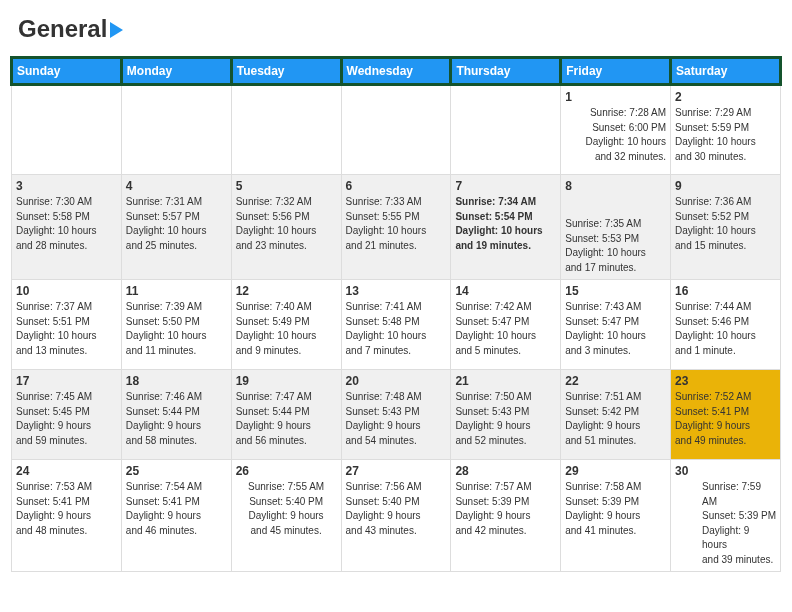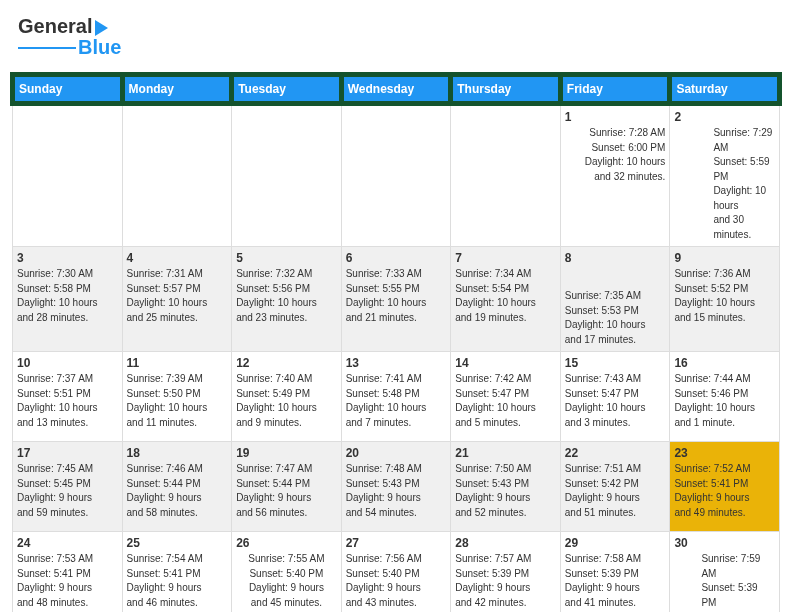--- a/index.html
+++ b/index.html
@@ -39,21 +39,21 @@
       border-collapse: collapse;
       table-layout: fixed;
     }
     th {
       background: #2196F3;
       color: #fff;
       font-size: 12px;
       font-weight: bold;
       padding: 5px 4px;
       text-align: left;
-      border: 5px solid #14532d;
+      border: 3px solid #14532d;
     }
     td {
       vertical-align: top;
       border: 1px solid #ddd;
       padding: 4px;
       font-size: 10.5px;
       color: #333;
       height: 90px;
       background: #fff;
     }
@@ -74,26 +74,22 @@
     .empty-cell {
       background: #fff;
     }
   </style>
 </head>
 <body>
 
 <div class="header">
   <div class="logo">
     <div style="display:flex; align-items:center;">
-      <span style="font-size:20px; font-weight:bold; color:#333;">General</span>
+      <span style="font-size:24px; font-weight:bold; color:#333;">General</span>
       <span style="display:inline-block; width:0; height:0; border-top:8px solid transparent; border-bottom:8px solid transparent; border-left:13px solid #2196F3; margin-left:3px; margin-top:2px;"></span>
-    </div>
-    <div style="display:flex; align-items:center; margin-top:-2px;">
-      <div style="width:58px; height:2px; background:#2196F3;"></div>
-      <span style="font-size:20px; font-weight:bold; color:#2196F3; margin-left:2px;">Blue</span>
     </div>
   </div>
   <div class="title-section">
     <div class="month-title"></div>
     <div class="location"></div>
   </div>
 </div>
 
 <table>
   <thead>
@@ -116,21 +112,21 @@
         <td class="empty-cell"></td>
         <td>
           <span class="day-num">1</span>
           <div class="day-info" style="white-space: pre-line; text-align: right;">Sunrise: 7:28 AM
 Sunset: 6:00 PM
 Daylight: 10 hours
 and 32 minutes.</div>
         </td>
         <td>
           <span class="day-num">2</span>
-          <div class="day-info" style="white-space: pre-line; margin-left: 39px;">Sunrise: 7:29 AM
+          <div class="day-info" style="white-space: pre-line;">Sunrise: 7:29 AM
 Sunset: 5:59 PM
 Daylight: 10 hours
 and 30 minutes.</div>
         </td>
       </tr>
       <tr>
         <td style="background: rgb(240, 240, 240);">
           <span class="day-num">3</span>
           <div class="day-info" style="white-space: pre-line;">Sunrise: 7:30 AM
 Sunset: 5:58 PM
@@ -153,21 +149,21 @@
         </td>
         <td style="background: rgb(240, 240, 240);">
           <span class="day-num">6</span>
           <div class="day-info" style="white-space: pre-line;">Sunrise: 7:33 AM
 Sunset: 5:55 PM
 Daylight: 10 hours
 and 21 minutes.</div>
         </td>
         <td style="background: rgb(240, 240, 240);">
           <span class="day-num">7</span>
-          <div class="day-info" style="white-space: pre-line;">Sunrise: 7:34 AM
+          <div class="day-info" style="white-space: pre-line; font-weight: bold;">Sunrise: 7:34 AM
 Sunset: 5:54 PM
 Daylight: 10 hours
 and 19 minutes.</div>
         </td>
         <td style="background: rgb(240, 240, 240);">
           <span class="day-num">8</span>
           <div class="day-info" style="white-space: pre-line; margin-top: 24px;">Sunrise: 7:35 AM
 Sunset: 5:53 PM
 Daylight: 10 hours
 and 17 minutes.</div>

